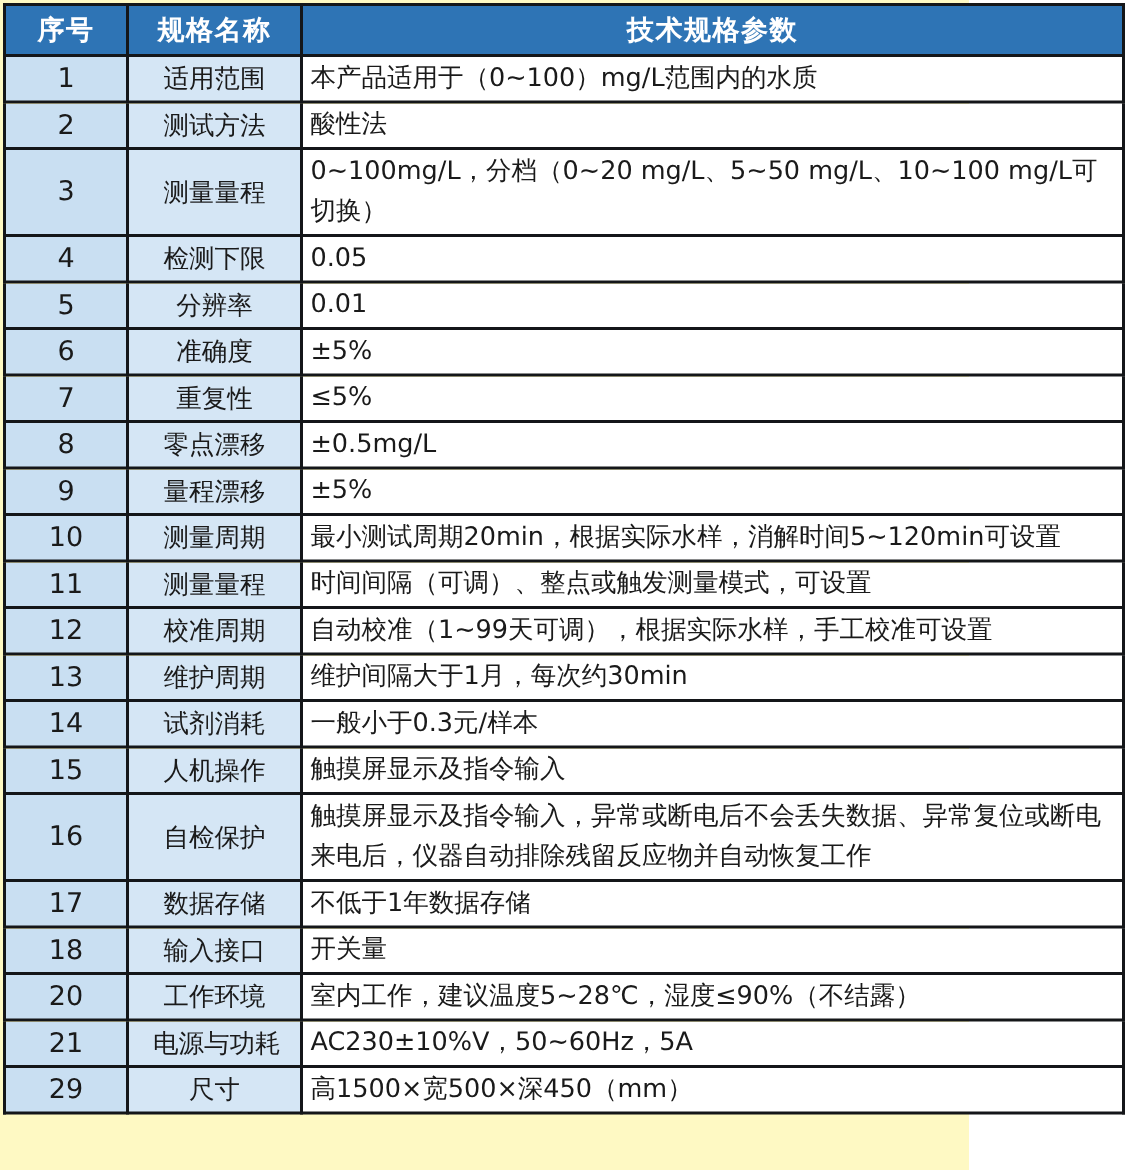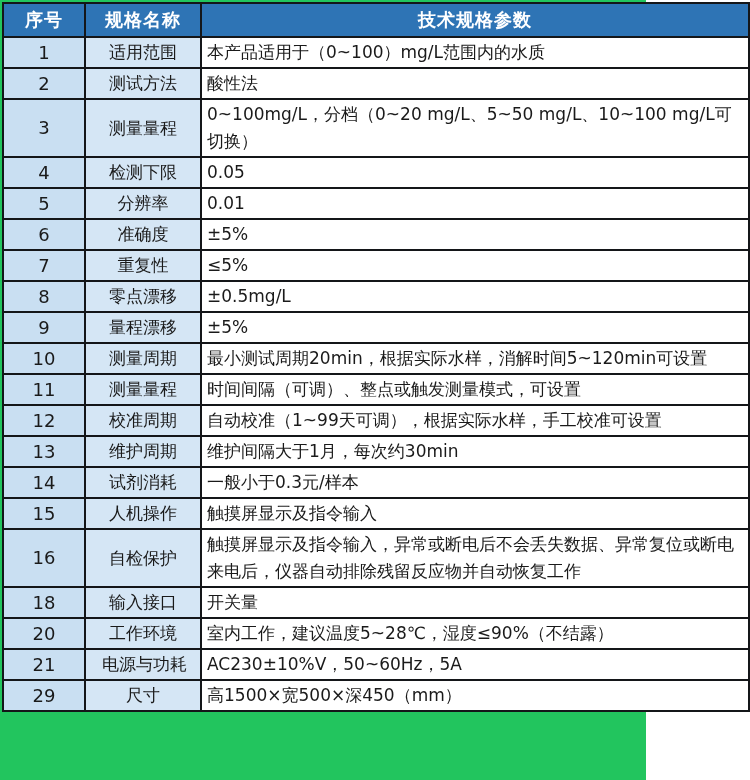--- a/index.html
+++ b/index.html
@@ -14,21 +14,21 @@
   * { box-sizing: border-box; }
   html, body {
     margin: 0;
     padding: 0;
     background: #FFFFFF;
     font-family: "DejaVu Sans", "Liberation Sans", sans-serif;
   }
   .page {
     width: 646px;
     min-height: 780px;
-    background: #22c55e;
+    background: #fef9c3;
     padding: 2px 2px;
   }
   table.spec-table {
     width: 746px;
     border-collapse: collapse;
     table-layout: fixed;
     font-size: 18px;
     color: var(--text_color);
   }
   table.spec-table th,
@@ -178,20 +178,25 @@
     <td class="name">人机操作</td>
     <td class="value">触摸屏显示及指令输入</td>
   </tr>
 
   <tr>
     <td class="no">16</td>
     <td class="name">自检保护</td>
     <td class="value">触摸屏显示及指令输入，异常或断电后不会丢失数据、异常复位或断电来电后，仪器自动排除残留反应物并自动恢复工作</td>
   </tr>
 
+  <tr>
+    <td class="no">17</td>
+    <td class="name">数据存储</td>
+    <td class="value">不低于1年数据存储</td>
+  </tr>
 
   <tr>
     <td class="no">18</td>
     <td class="name">输入接口</td>
     <td class="value">开关量</td>
   </tr>
 
 
   <tr>
     <td class="no">20</td>

